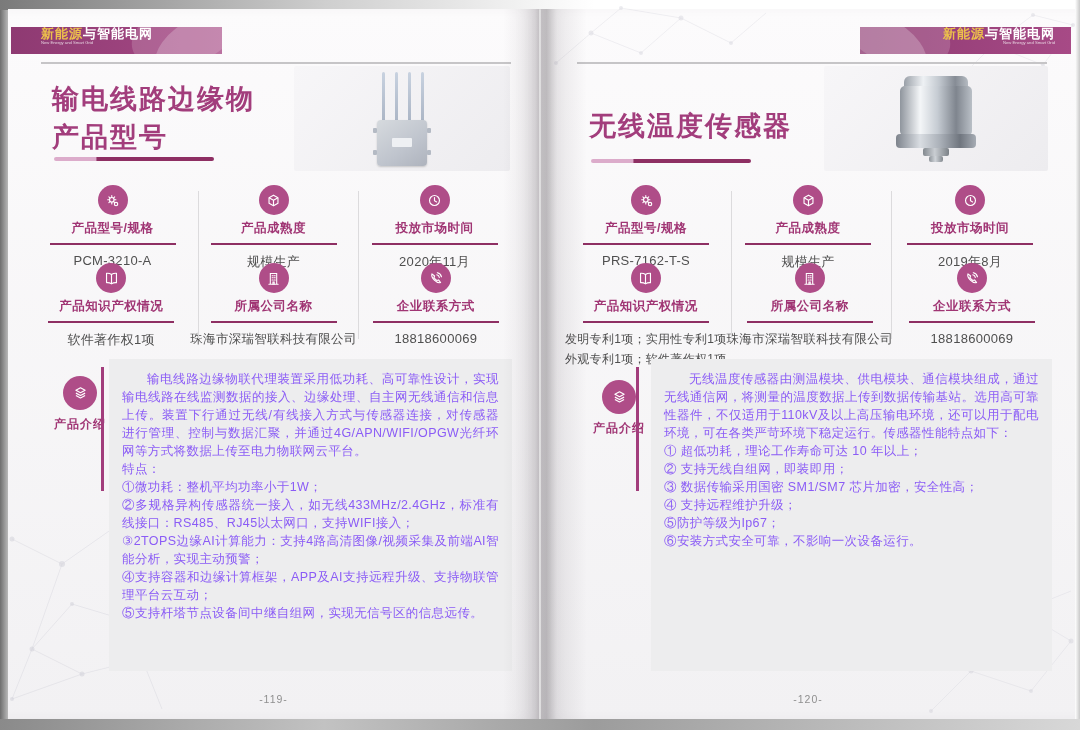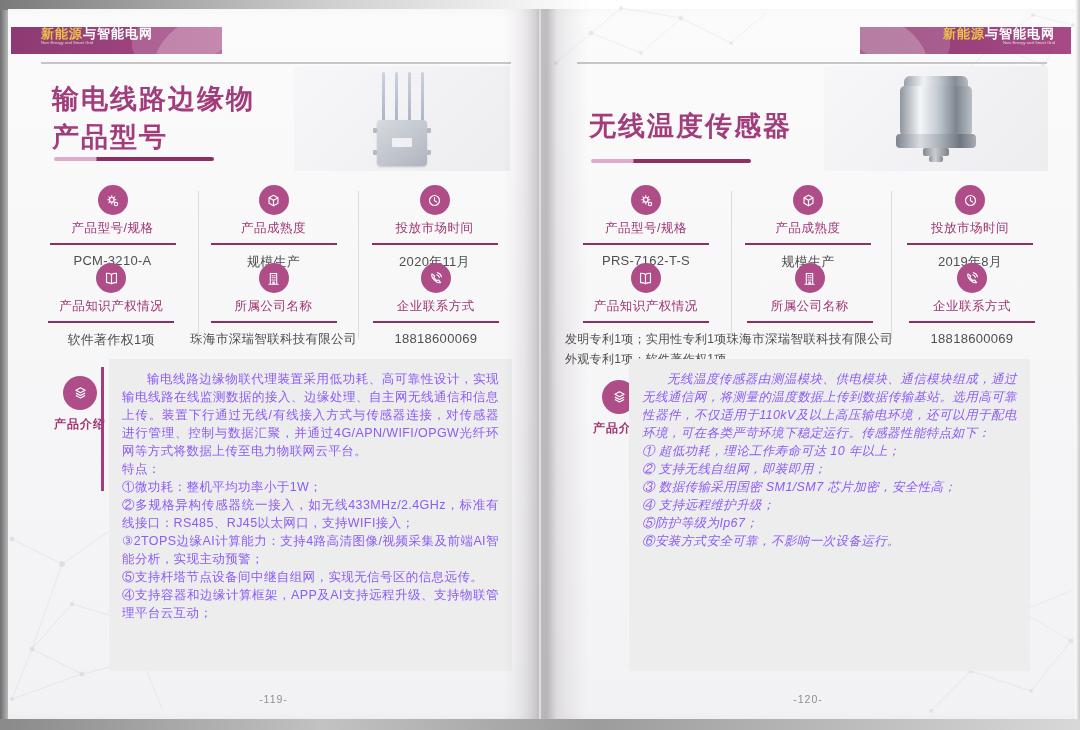--- a/index.html
+++ b/index.html
@@ -77,40 +77,40 @@
   .cyl-nub{position:absolute;left:35px;top:80px;width:14px;height:6px;border-radius:2px;
       background:linear-gradient(90deg,#8d9399,#cfd3d8 45%,#83898f);}
 
   
   .info-row{position:absolute;left:24px;right:24px;display:flex;}
   .row1{top:176px;height:76px;}
   .row2{top:254px;height:80px;}
   .cell{flex:1;display:flex;flex-direction:column;align-items:center;}
   .icon-circle{width:30px;height:30px;border-radius:50%;background:#af4d88;display:flex;align-items:center;justify-content:center;flex:none;}
   .icon-circle svg{display:block;}
-  .cell-label{margin-top:5px;font-size:12.5px;font-weight:normal;color:#a03574;letter-spacing:.5px;
+  .cell-label{margin-top:5px;font-size:12.5px;font-weight:bold;color:#a03574;letter-spacing:.5px;
       width:126px;text-align:center;border-bottom:2px solid #8e2f63;padding-bottom:6px;}
   .cell-value{margin-top:8px;font-size:13px;color:#4f4f4f;white-space:nowrap;letter-spacing:.3px;text-align:right;}
   .cell-value.second{margin-top:3px;}
   .vsep{position:absolute;top:182px;height:148px;width:1px;background:#dcdbdd;}
   .vsep1{left:190px;} .vsep2{left:350px;}
 
   
   .intro-side{position:absolute;width:64px;text-align:center;}
   .page-left .intro-side{left:40px;top:367px;}
   .page-right .intro-side{left:46px;top:371px;}
   .icon-circle.big{width:34px;height:34px;margin:0 auto;}
   .intro-label{margin-top:6px;font-size:12px;font-weight:bold;color:#a03574;letter-spacing:1px;}
   .intro-vline{position:absolute;width:2.5px;background:#a23d7c;top:358px;height:124px;}
   .page-left .intro-vline{left:93px;}
   .page-right .intro-vline{left:95px;}
   .intro-box{position:absolute;top:350px;height:312px;background:#ededee;box-sizing:border-box;
       padding:11px 13px;}
   .page-left .intro-box{left:101px;width:403px;}
-  .page-right .intro-box{left:88px;width:401px;font-style:italic;}
+  .page-right .intro-box{left:110px;width:401px;}
   .intro-para,.intro-line{font-size:12.5px;color:#8b5cf6;line-height:18px;letter-spacing:.4px;text-align:justify;}
   .intro-para{text-indent:2em;}
 
   .pagenum{position:absolute;bottom:14px;width:100%;text-align:center;font-size:10.5px;color:#8f8f8f;letter-spacing:1px;}
 
   
   .net{position:absolute;pointer-events:none;opacity:.55;}
   .net-bl{left:-6px;bottom:0px;}
   .net-gt{left:10px;top:-6px;}
   .net-tr{right:-8px;top:-4px;}
@@ -251,22 +251,22 @@
       </div>
       <div class="intro-label">产品介绍</div>
     </div>
     <div class="intro-vline"></div>
     <div class="intro-box">
       <div class="intro-para">输电线路边缘物联代理装置采用低功耗、高可靠性设计，实现输电线路在线监测数据的接入、边缘处理、自主网无线通信和信息上传。装置下行通过无线/有线接入方式与传感器连接，对传感器进行管理、控制与数据汇聚，并通过4G/APN/WIFI/OPGW光纤环网等方式将数据上传至电力物联网云平台。</div>
       <div class="intro-line">特点：</div>
       <div class="intro-line">①微功耗：整机平均功率小于1W；</div>
       <div class="intro-line">②多规格异构传感器统一接入，如无线433MHz/2.4GHz，标准有线接口：RS485、RJ45以太网口，支持WIFI接入；</div>
       <div class="intro-line">③2TOPS边缘AI计算能力：支持4路高清图像/视频采集及前端AI智能分析，实现主动预警；</div>
+      <div class="intro-line">④支持容器和边缘计算框架，APP及AI支持远程升级、支持物联管理平台云互动；</div>
       <div class="intro-line">⑤支持杆塔节点设备间中继自组网，实现无信号区的信息远传。</div>
-      <div class="intro-line">④支持容器和边缘计算框架，APP及AI支持远程升级、支持物联管理平台云互动；</div>
     </div>
 
     <div class="pagenum">-119-</div>
   </section>
 
   <section class="page page-right">
     <svg class="net net-gt" width="220" height="70" viewBox="0 0 220 70">
       <g stroke="#c8c8d2" stroke-width="1" fill="none" opacity=".45">
         <polyline points="5,60 40,30 90,50 130,15 180,40 215,10"></polyline>
           <polyline points="40,30 70,5 130,15"></polyline>

